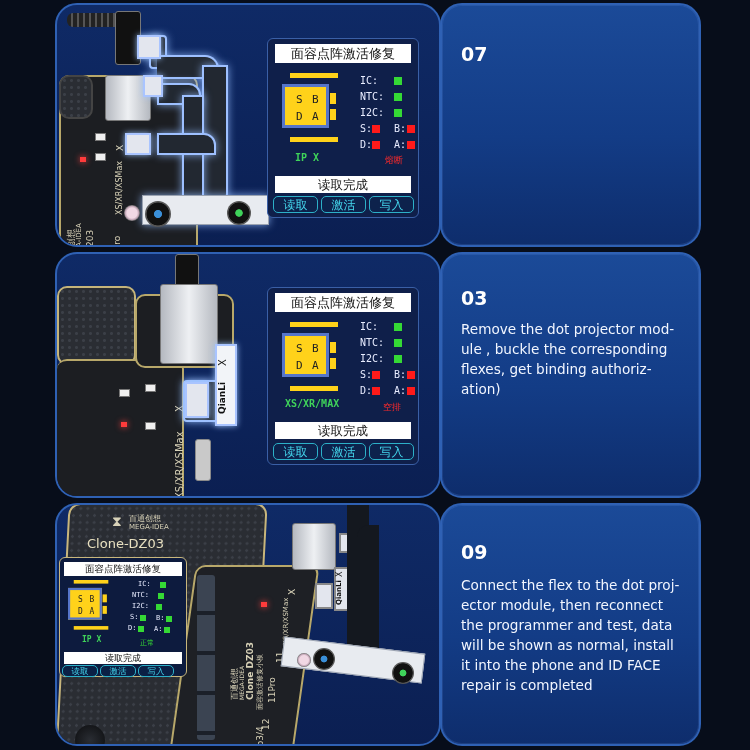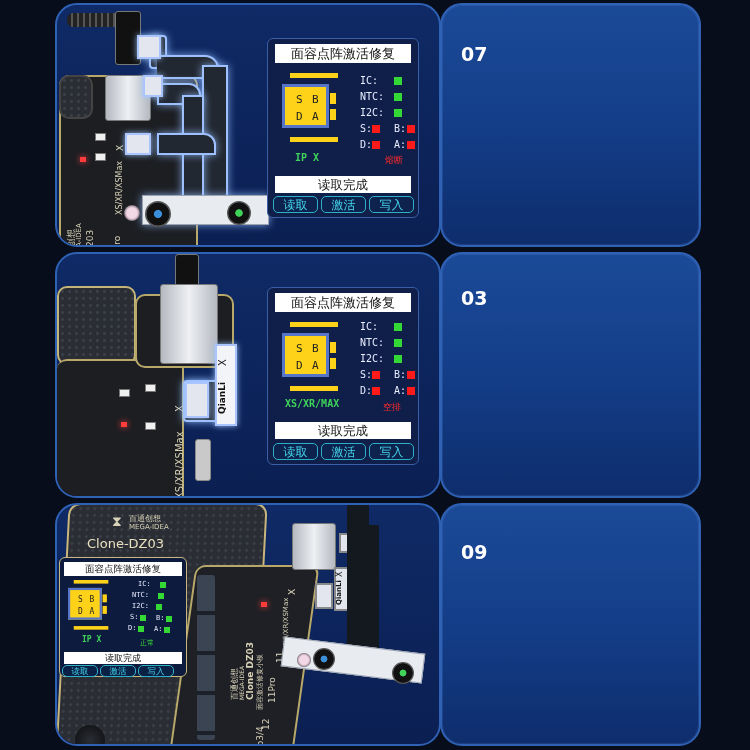--- a/index.html
+++ b/index.html
@@ -171,20 +171,24 @@
     <span class="model" style="left:17px;top:110px;">XS/XR/MAX</span>
     <span class="state red" style="left:115px;top:113px;">空排</span>
     <div class="lcd-status" style="top:134px;">读取完成</div>
     <div class="lcd-btn" style="left:5px;top:155px;width:45px;">读取</div>
     <div class="lcd-btn" style="left:53px;top:155px;width:45px;">激活</div>
     <div class="lcd-btn" style="left:101px;top:155px;width:45px;">写入</div>
   </div>
 </div>
 <div class="panel right r2">
   <div class="step-num" style="top:33px;">03</div>
+  <div class="step-text" style="top:65px;">Remove the dot projector mod-
+ule , buckle the corresponding
+flexes, get binding authoriz-
+ation)</div>
 </div>
 
 <div class="panel left r3">
   <div class="board dots" style="left:5px;top:-2px;width:195px;height:250px;border-radius:12px;transform:skewX(-3deg);border-color:#c8b67c;"></div>
   <div class="board" style="left:125px;top:60px;width:120px;height:190px;transform:skewX(-8deg);background:#1e2025;"></div>
   <span class="silk" style="left:55px;top:8px;font-size:14px;">⧗</span>
   <span class="silk" style="left:72px;top:8px;font-size:8px;">百通创想</span>
   <span class="silk" style="left:72px;top:18px;font-size:7px;">MEGA-IDEA</span>
   <span class="silk" style="left:30px;top:31px;font-size:13px;color:#e8e0c0;">Clone-DZ03</span>
   <div style="position:absolute;left:140px;top:70px;width:18px;height:165px;background:repeating-linear-gradient(180deg,#3b4452 0 36px,#1b2029 36px 40px);border-radius:3px;"></div>
@@ -243,13 +247,19 @@
     <span class="model" style="left:22px;top:77px;font-size:8px;">IP X</span>
     <span class="state green" style="left:80px;top:80px;font-size:7px;">正常</span>
     <div class="lcd-status" style="left:4px;right:4px;top:94px;height:12px;font-size:9px;line-height:12px;">读取完成</div>
     <div class="lcd-btn" style="left:2px;top:107px;width:36px;height:12px;font-size:8.5px;line-height:10px;">读取</div>
     <div class="lcd-btn" style="left:40px;top:107px;width:36px;height:12px;font-size:8.5px;line-height:10px;">激活</div>
     <div class="lcd-btn" style="left:78px;top:107px;width:36px;height:12px;font-size:8.5px;line-height:10px;">写入</div>
   </div>
 </div>
 <div class="panel right r3">
   <div class="step-num" style="top:36px;">09</div>
+  <div class="step-text" style="top:70px;">Connect the flex to the dot proj-
+ector module, then reconnect
+the programmer and test, data
+will be shown as normal, install
+it into the phone and ID FACE
+repair is completed</div>
 </div>
 
 </body></html>

